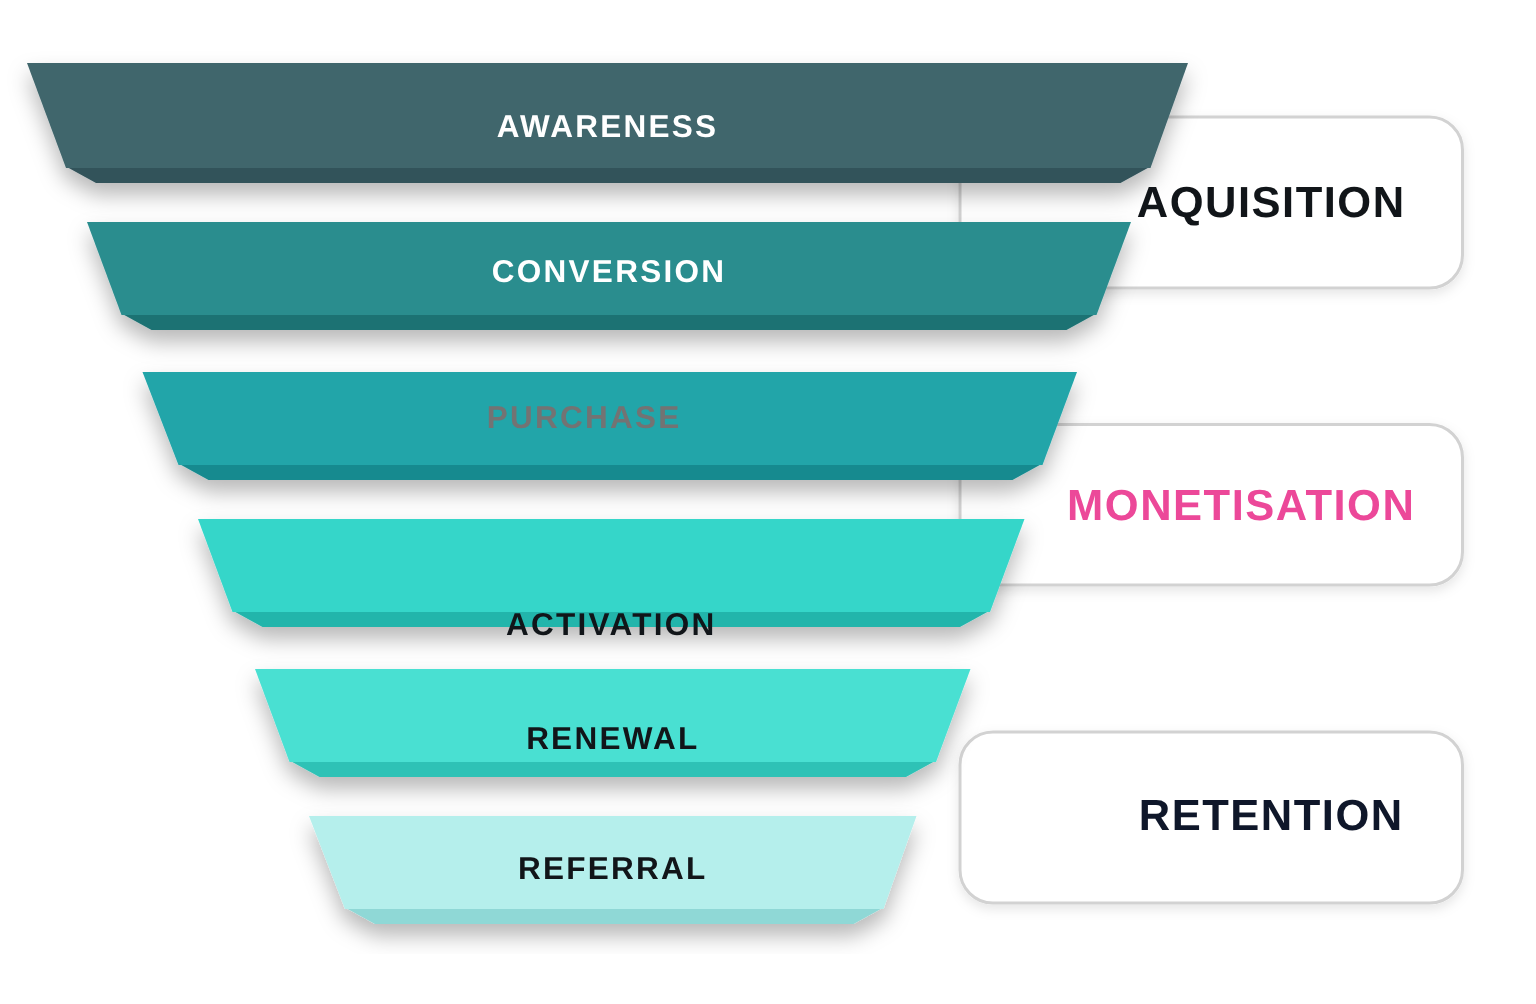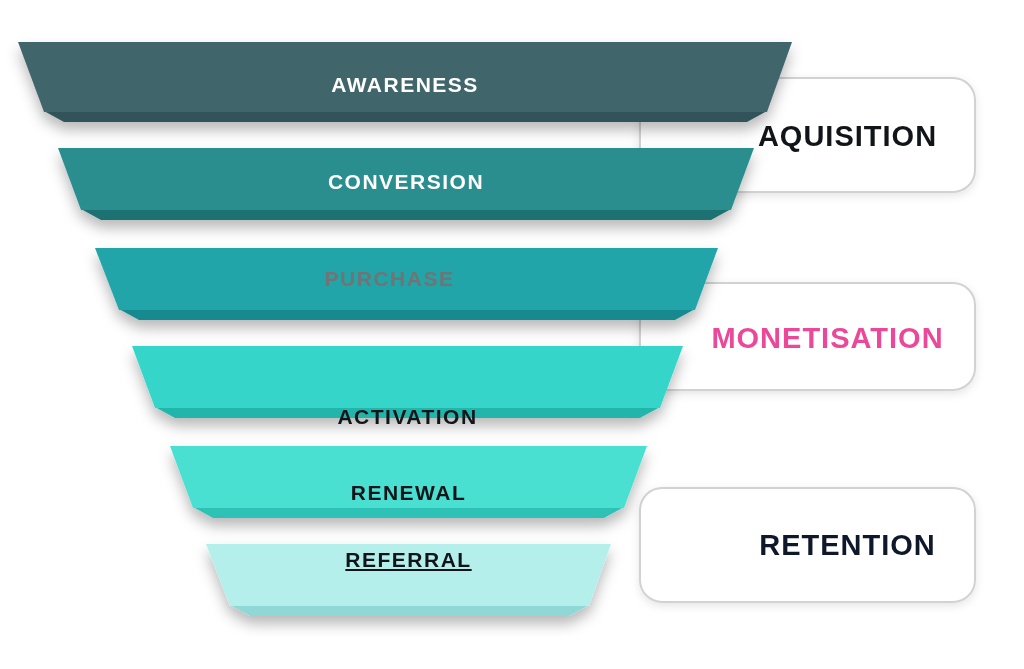--- a/index.html
+++ b/index.html
@@ -93,21 +93,21 @@
   <div class="stage-label" style="left: 18px; width: 774px; top: 85px; color: rgb(255, 255, 255);">AWARENESS</div>
 
   <div class="stage-label" style="left: 58px; width: 696px; top: 182px; color: rgb(255, 255, 255);">CONVERSION</div>
 
   <div class="stage-label" style="left: 78px; width: 623px; top: 279px; color: #737373;">PURCHASE</div>
 
   <div class="stage-label" style="left: 132px; width: 551px; top: 381px; color: rgb(17, 21, 25); margin-top: 36px;">ACTIVATION</div>
 
   <div class="stage-label" style="left: 170px; width: 477px; top: 493px; color: rgb(17, 21, 25);">RENEWAL</div>
 
-  <div class="stage-label" style="left: 206px; width: 405px; top: 560px; color: rgb(17, 21, 25); text-decoration: underline;">REFERRAL</div>
+  <div class="stage-label" style="left: 206px; width: 405px; top: 580px; color: rgb(17, 21, 25);">REFERRAL</div>
 
   <div class="phase-label" style="left: 720px; width: 255px; top: 136px; color: rgb(17, 21, 25);">AQUISITION</div>
 
   <div class="phase-label" style="left: 680px; width: 295px; top: 338px; color: #ec4899;">MONETISATION</div>
 
   <div class="phase-label" style="left: 720px; width: 255px; top: 545px; color: #0f172a;">RETENTION</div>
 
 </div>
 
 </body></html>

